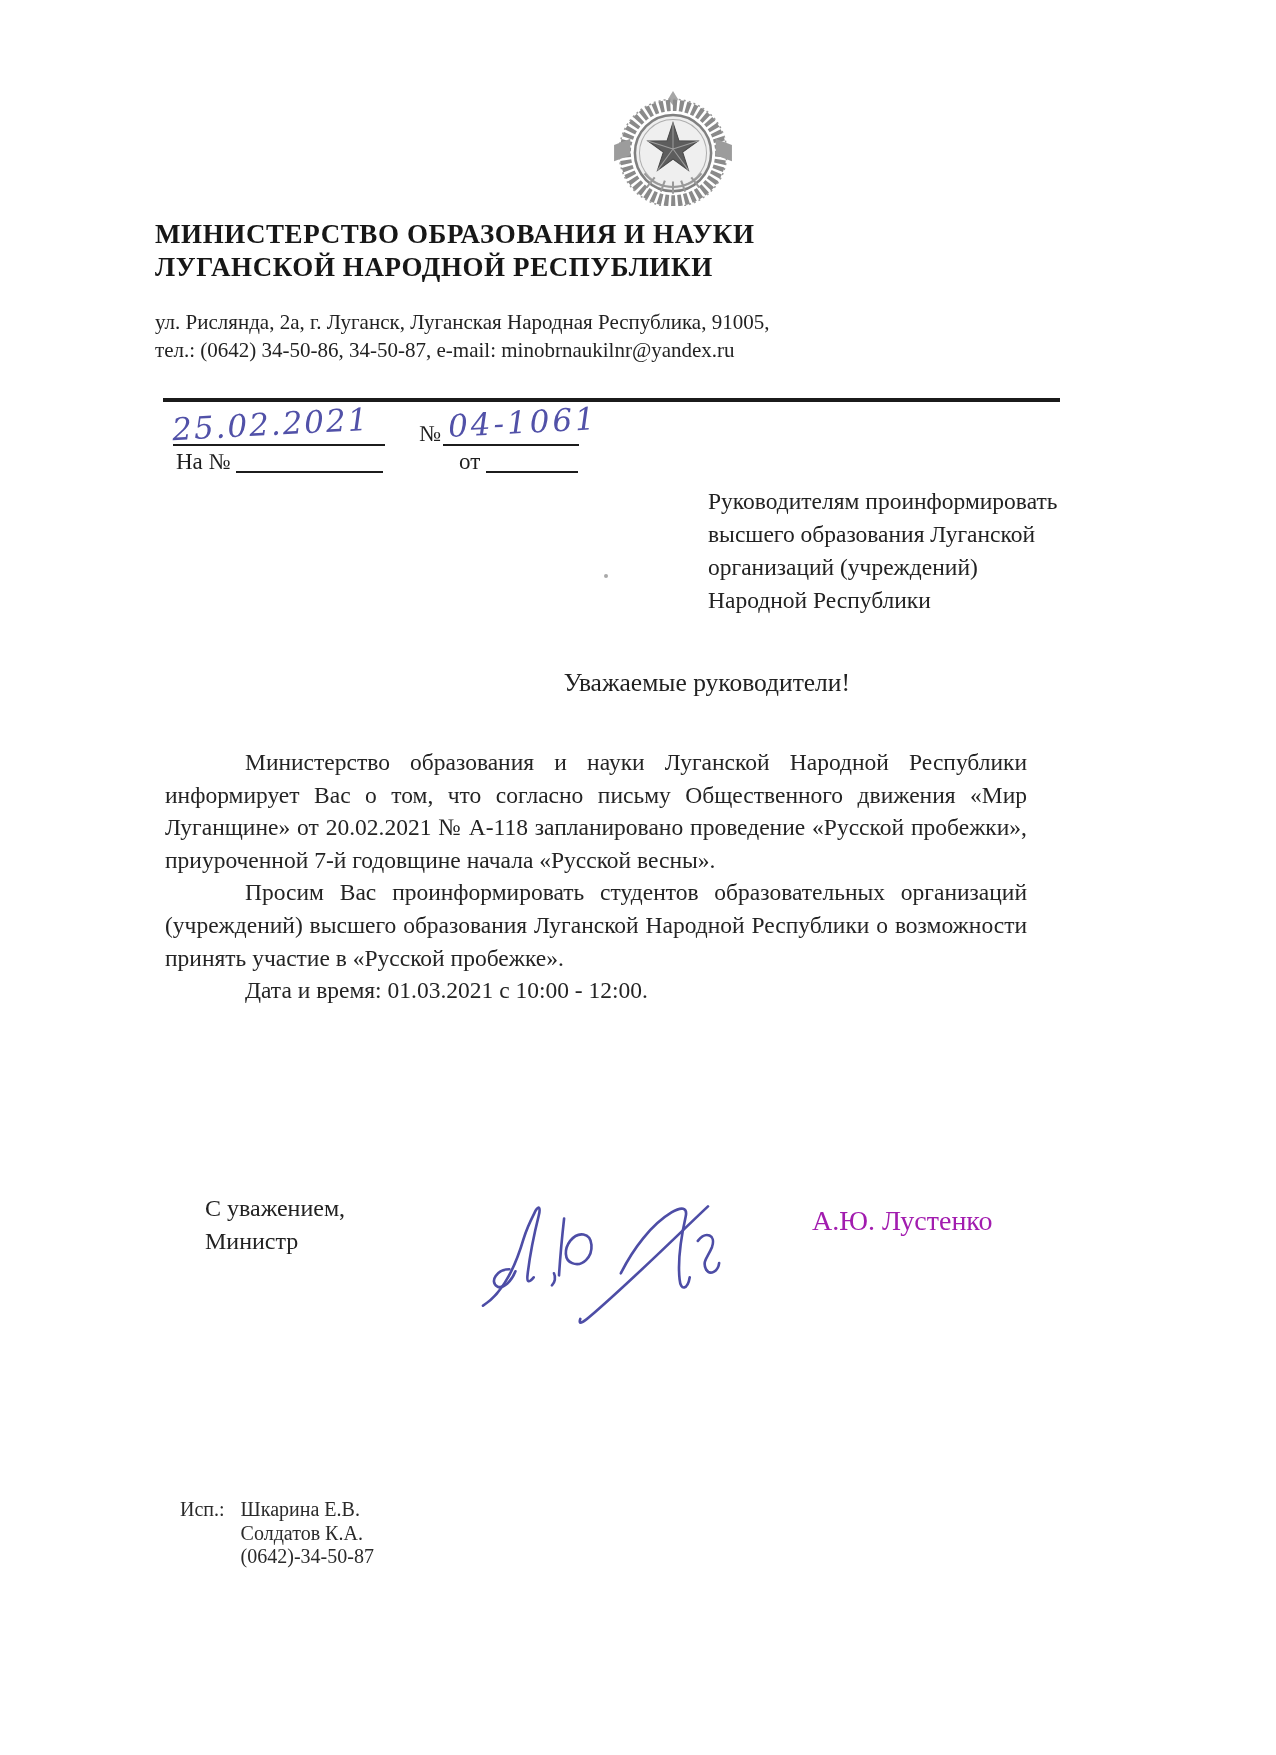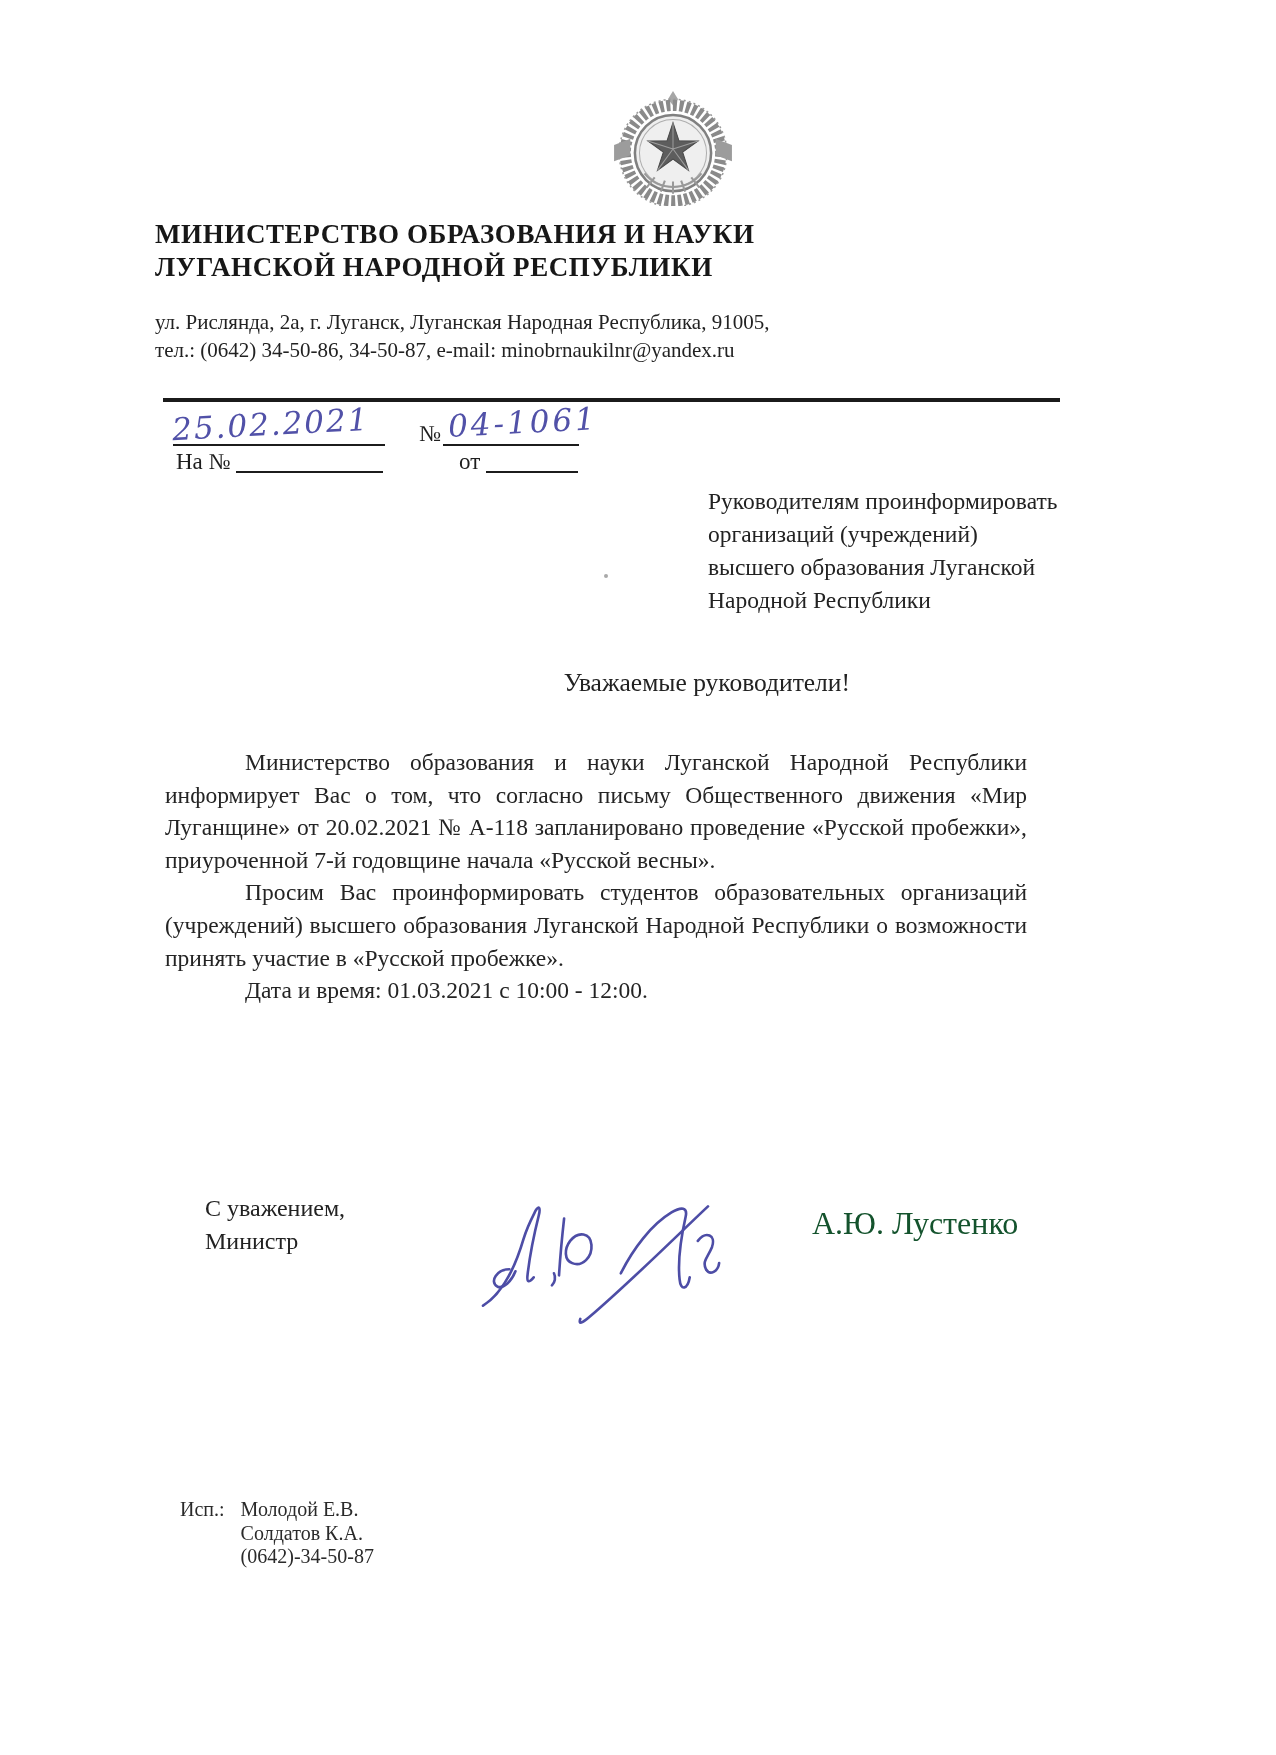--- a/index.html
+++ b/index.html
@@ -40,21 +40,21 @@
   
   .recipient{position:absolute;left:708px;top:485px;width:410px;font-size:23.5px;line-height:33px;color:#222;}
   .speck{position:absolute;left:604px;top:574px;width:4px;height:4px;border-radius:50%;background:#a9a9a9;}
   
   .salutation{position:absolute;left:470px;top:668px;width:380px;text-align:right;font-size:25.5px;color:#222;}
   .body-text{position:absolute;left:165px;top:746px;width:862px;font-size:23.5px;line-height:32.6px;color:#242424;}
   .body-text p{margin:0;text-align:justify;text-indent:80px;}
   
   .closing{position:absolute;left:205px;top:1192px;font-size:24px;line-height:33px;color:#222;}
   .sig-svg{position:absolute;left:468px;top:1176px;width:255px;height:152px;}
-  .signer{position:absolute;left:812px;top:1205px;font-size:32px;color:#14532d;}
+  .signer{position:absolute;left:812px;top:1205px;font-size:28px;color:#a21caf;}
   
   .footer{position:absolute;left:180px;top:1498px;display:flex;font-size:20px;line-height:23.5px;color:#2a2a2a;}
   .footer .flabel{margin-right:16px;}
 </style>
 </head>
 <body>
 
 <div class="page">
 
   <div class="emblem">
@@ -90,22 +90,22 @@
   <div class="lbl-no">№</div>
   <div class="hand hw-num">04-1061</div>
   <div class="uline u-num"></div>
   <div class="lbl-na">На №</div>
   <div class="uline u-in-num"></div>
   <div class="lbl-ot">от</div>
   <div class="uline u-in-from"></div>
 
   <div class="recipient">
     <div>Руководителям проинформировать</div>
+    <div>высшего образования Луганской</div>
     <div>организаций (учреждений)</div>
-    <div>высшего образования Луганской</div>
     <div>Народной Республики</div>
   </div>
   <div class="speck"></div>
 
   <div class="salutation">Уважаемые руководители!</div>
 
   <div class="body-text">
     <p>Министерство образования и науки Луганской Народной Республики информирует Вас о том, что согласно письму Общественного движения «Мир Луганщине» от 20.02.2021 № А-118 запланировано проведение «Русской пробежки», приуроченной 7-й годовщине начала «Русской весны».</p>
     <p>Просим Вас проинформировать студентов образовательных организаций (учреждений) высшего образования Луганской Народной Республики о возможности принять участие в «Русской пробежке».</p>
     <p>Дата и время: 01.03.2021 с 10:00 - 12:00.</p>
@@ -129,19 +129,19 @@
         <path d="M226,64 C234,54 244,58 240,70 C236,80 230,84 234,92 C238,99 246,94 247,86"></path>
       </g>
     </svg>
   </div>
 
   <div class="signer">А.Ю. Лустенко</div>
 
   <div class="footer">
     <div class="flabel">Исп.:</div>
     <div>
-      <div>Молодой Е.В.</div>
+      <div>Шкарина Е.В.</div>
       <div>Солдатов К.А.</div>
       <div>(0642)-34-50-87</div>
     </div>
   </div>
 
 </div>
 
 </body></html>

